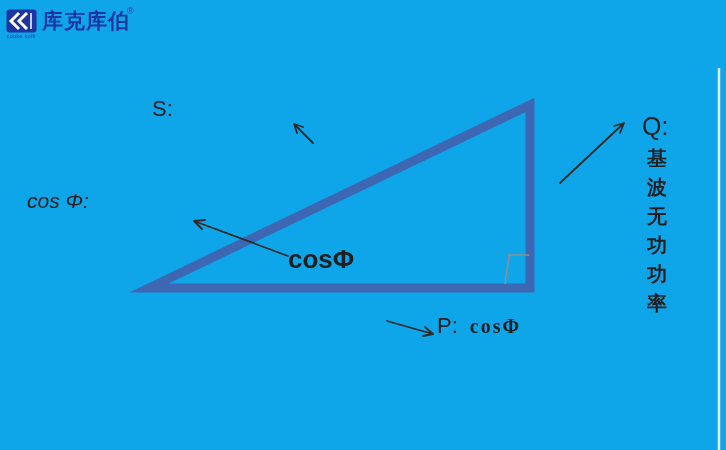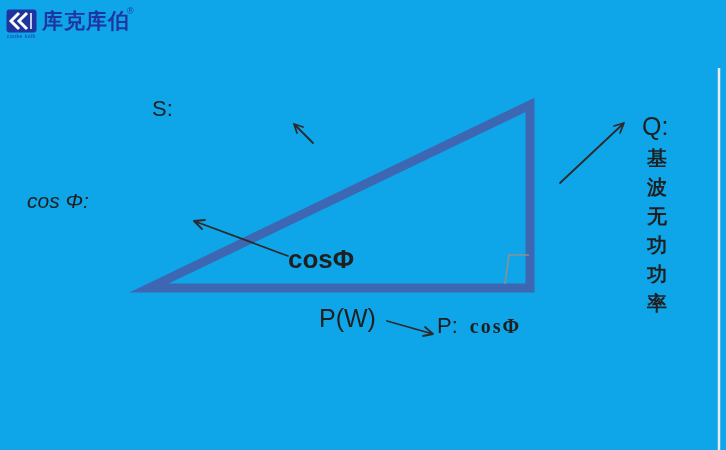--- a/index.html
+++ b/index.html
@@ -141,21 +141,20 @@
     <span class="latin note-prefix">S:</span>
   </div>
 
 
   <div class="lab cos-note">
     <span class="latin note-prefix">cos Φ:</span>
   </div>
 
   <div class="lab latin cos-label">cosΦ</div>
 
-  <div class="lab latin p-label">P(W)</div>
 
   <div class="lab p-note">
     <span class="latin note-prefix">P:</span>
     <span class="cjk note-body">cosΦ</span>
   </div>
 
 
   <div class="lab latin q-note-head">Q:</div>
 
   <div class="q-col">

